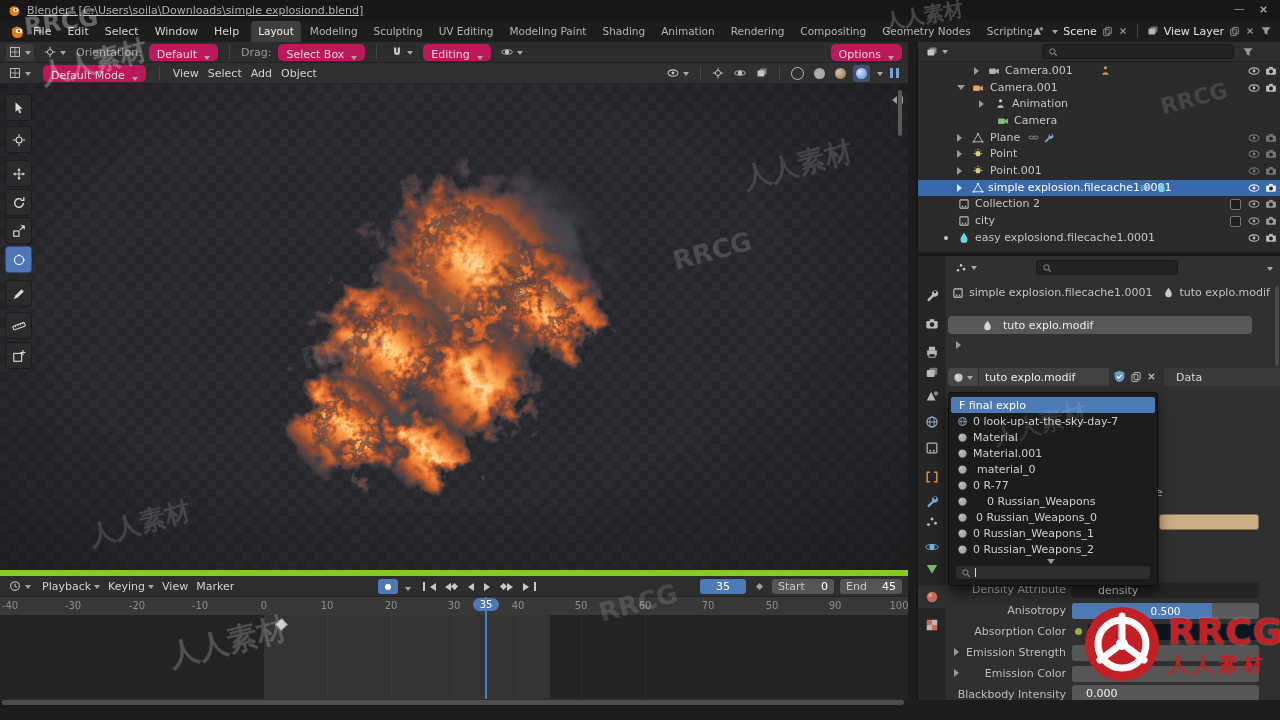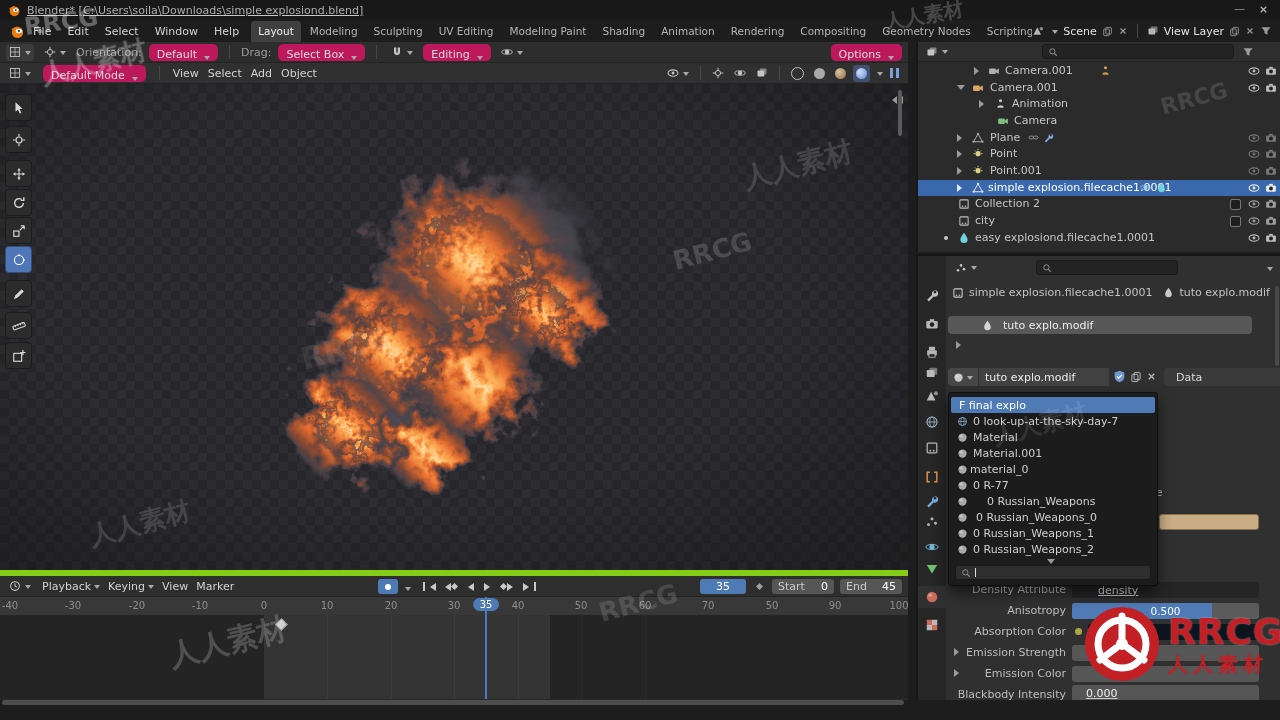--- a/index.html
+++ b/index.html
@@ -38,21 +38,21 @@
   .ol-row.selected{background:#3a68ac;}
   .ol-label{position:absolute;top:1px;white-space:nowrap;color:#c6c6c6;}
   .ol-row.selected .ol-label{color:#fff;}
   .ol-ic{position:absolute;top:2px;}
   .fieldbox{background:#232323;border:1px solid #1a1a1a;border-radius:3px;display:flex;align-items:center;box-sizing:border-box;}
   
   #props{left:916px;top:254px;width:364px;height:446px;background:#303030;border-left:2px solid #171717;border-top:2px solid #171717;box-sizing:border-box;overflow:hidden;}
   #props-strip{position:absolute;left:0;top:0;width:28px;height:446px;background:#262626;}
   .ptab{position:absolute;left:7px;width:14px;height:14px;}
   .prow-label{position:absolute;width:128px;left:20px;text-align:right;color:#bdbdbd;white-space:nowrap;}
-  .pfield{position:absolute;height:16px;border-radius:3px;background:#565656;box-sizing:border-box;text-decoration:underline;}
+  .pfield{position:absolute;height:16px;border-radius:3px;background:#565656;box-sizing:border-box;}
   .dd-item{position:absolute;left:2px;width:204px;height:16px;display:flex;align-items:center;color:#cfcfcf;white-space:nowrap;}
   .dd-item.selected{background:#4e7ab5;color:#fff;border-radius:2px;}
   
   #timeline{left:0;top:570px;width:908px;height:130px;background:#2a2a2a;box-sizing:border-box;border-top:6px solid #84cc16;}
   #tl-header{position:absolute;left:0;top:0;width:908px;height:21px;background:#2e2e2e;border-bottom:1px solid #242424;display:flex;align-items:center;padding:0 6px;gap:8px;box-sizing:border-box;}
   #tl-ruler{position:absolute;left:0;top:21px;width:908px;height:18px;background:#383838;}
   .tick{position:absolute;transform:translateX(-50%);font-size:10px;color:#8e8e8e;top:3px;}
   .gridline{position:absolute;top:39px;width:1px;height:84px;background:rgba(255,255,255,0.035);}
   .m-tl{width:0;height:0;border:4px solid transparent;border-right:6px solid #c9c9c9;}
   .m-tr{width:0;height:0;border:4px solid transparent;border-left:6px solid #c9c9c9;}
@@ -834,21 +834,21 @@
       <div class="dd-item" style="top:52px">
           <svg class="ic" width="11" height="11" style="margin-left:6px;color:#a8a8a8">
             <use href="#s-sphere"></use>
           </svg>
           <span style="margin-left:5px">Material.001</span>
         </div>
       <div class="dd-item" style="top:68px">
           <svg class="ic" width="11" height="11" style="margin-left:6px;color:#a8a8a8">
             <use href="#s-sphere"></use>
           </svg>
-          <span style="margin-left:2px">material_0</span>
+          <span style="margin-left:9px">material_0</span>
         </div>
       <div class="dd-item" style="top:84px">
           <svg class="ic" width="11" height="11" style="margin-left:6px;color:#a8a8a8">
             <use href="#s-sphere"></use>
           </svg>
           <span style="margin-left:5px">0 R-77</span>
         </div>
       <div class="dd-item" style="top:100px">
           <svg class="ic" width="11" height="11" style="margin-left:6px;color:#a8a8a8">
             <use href="#s-sphere"></use>

